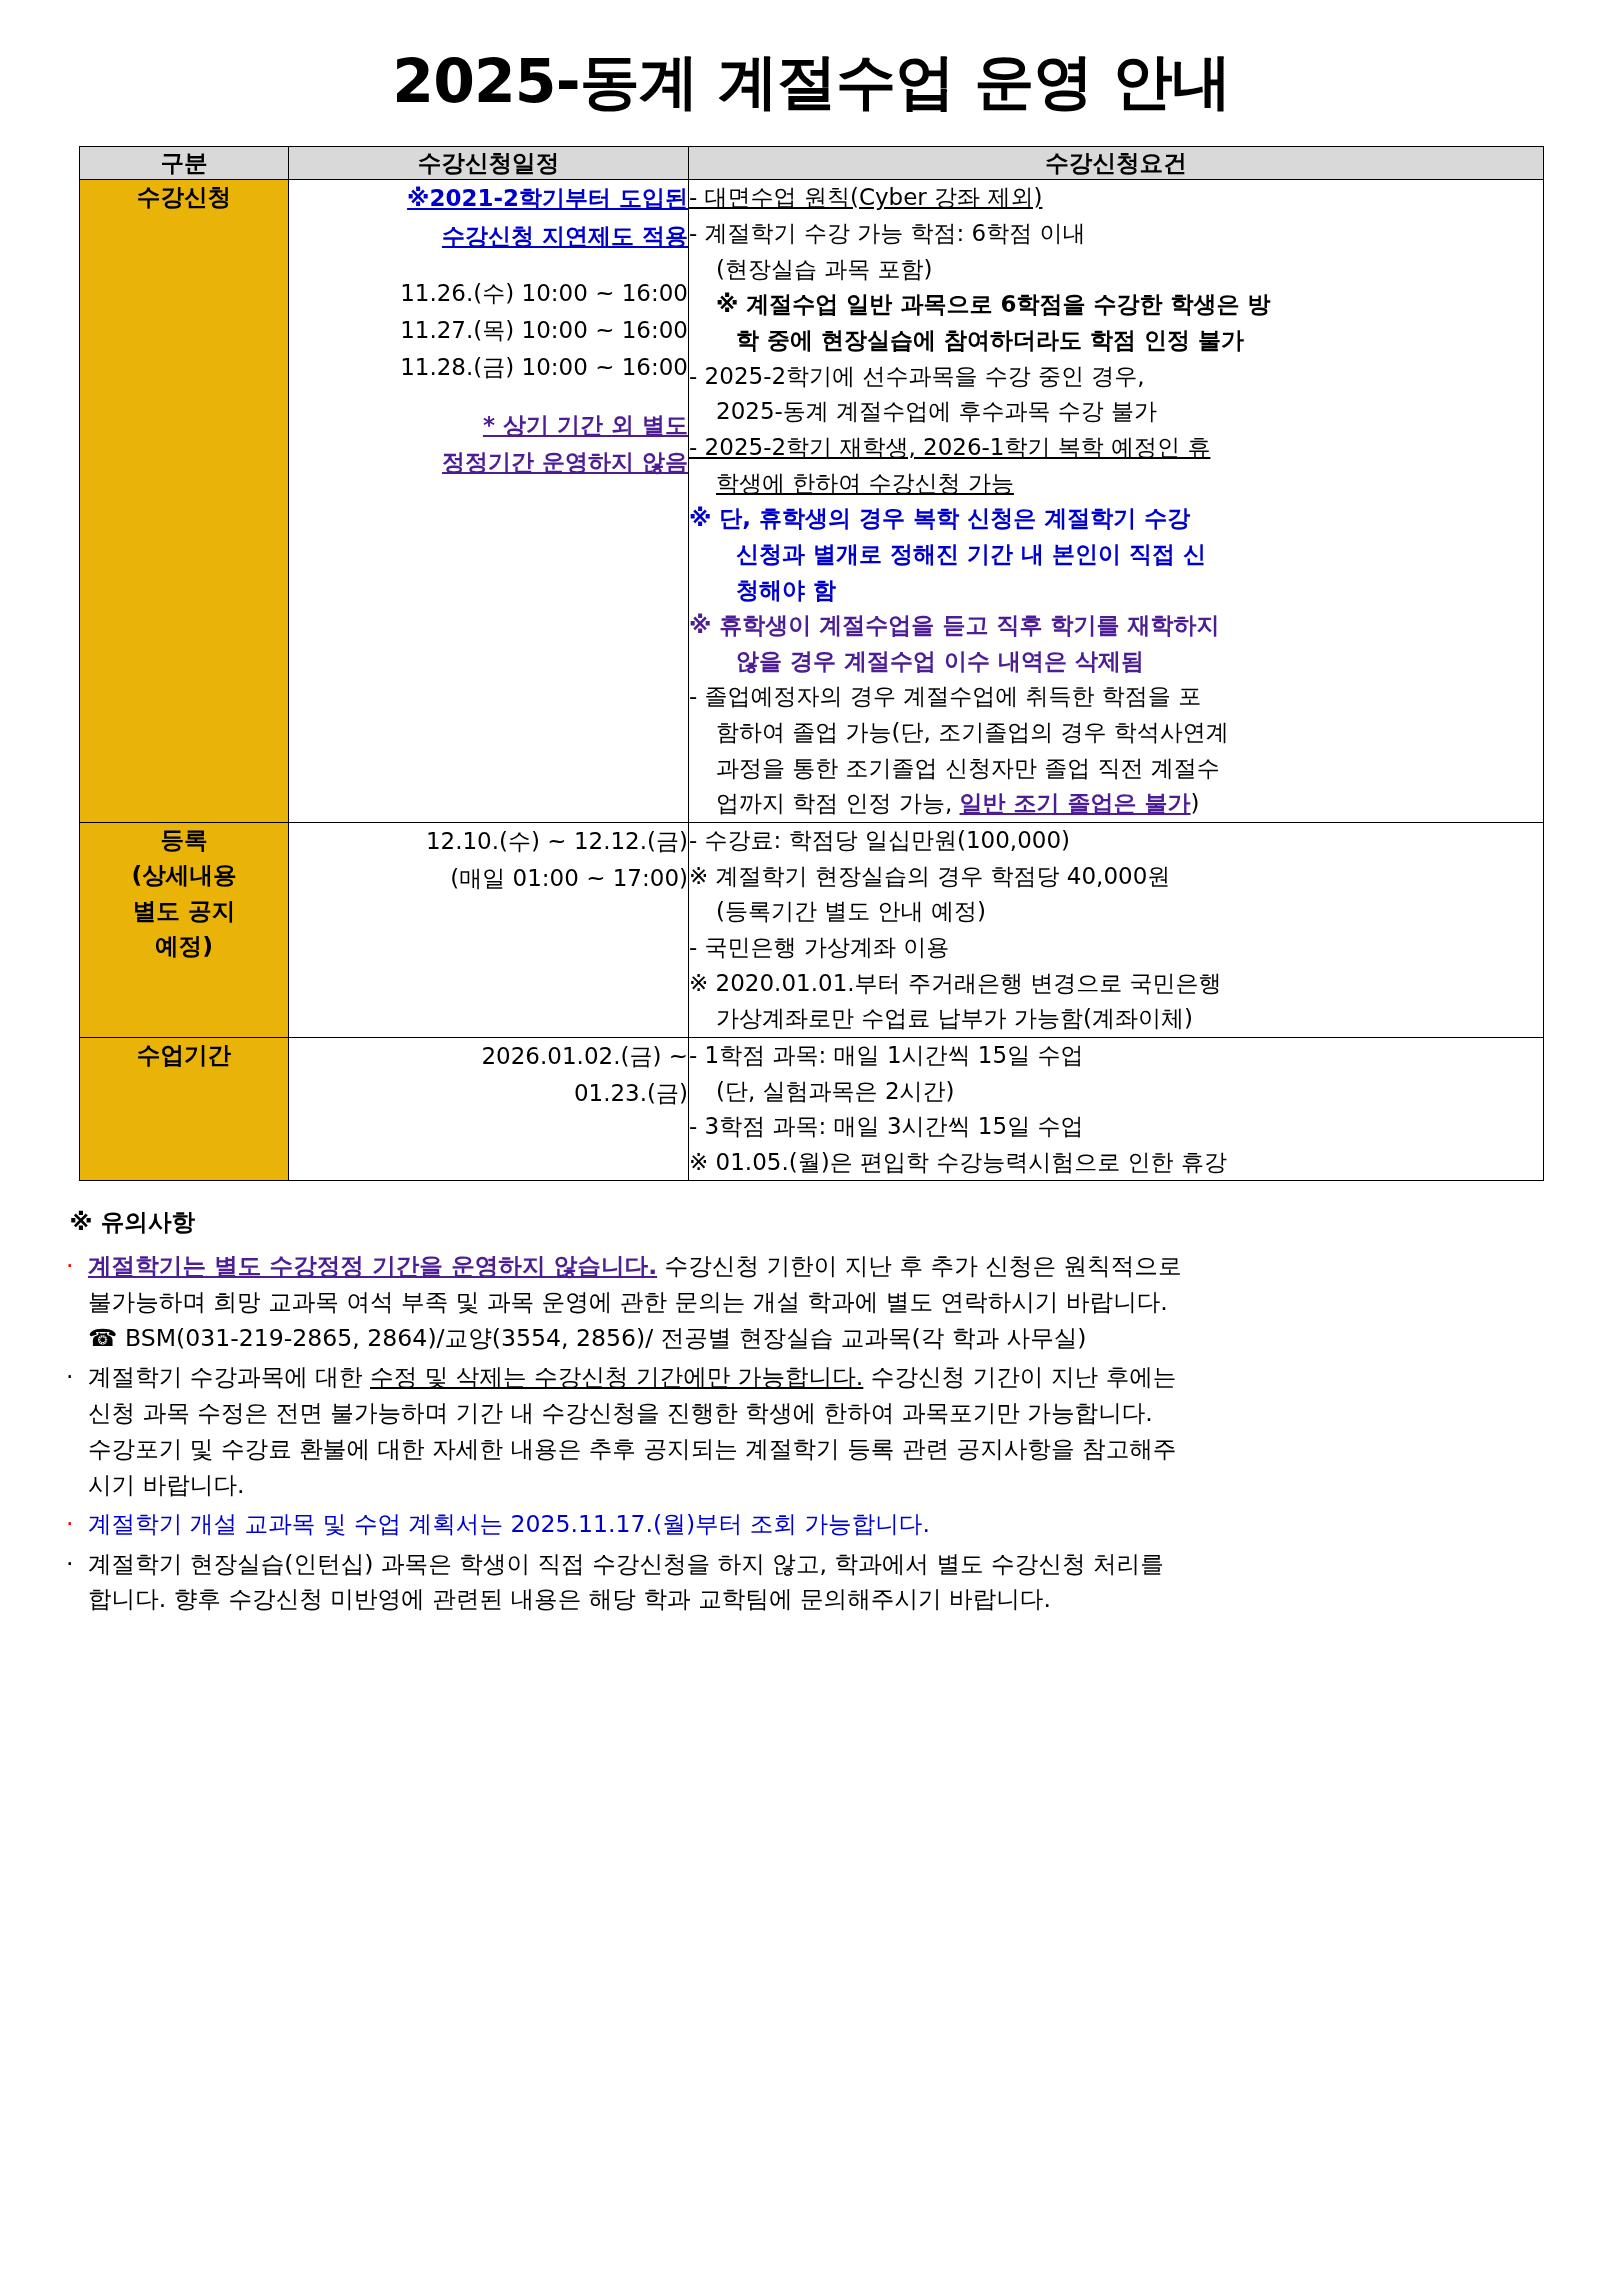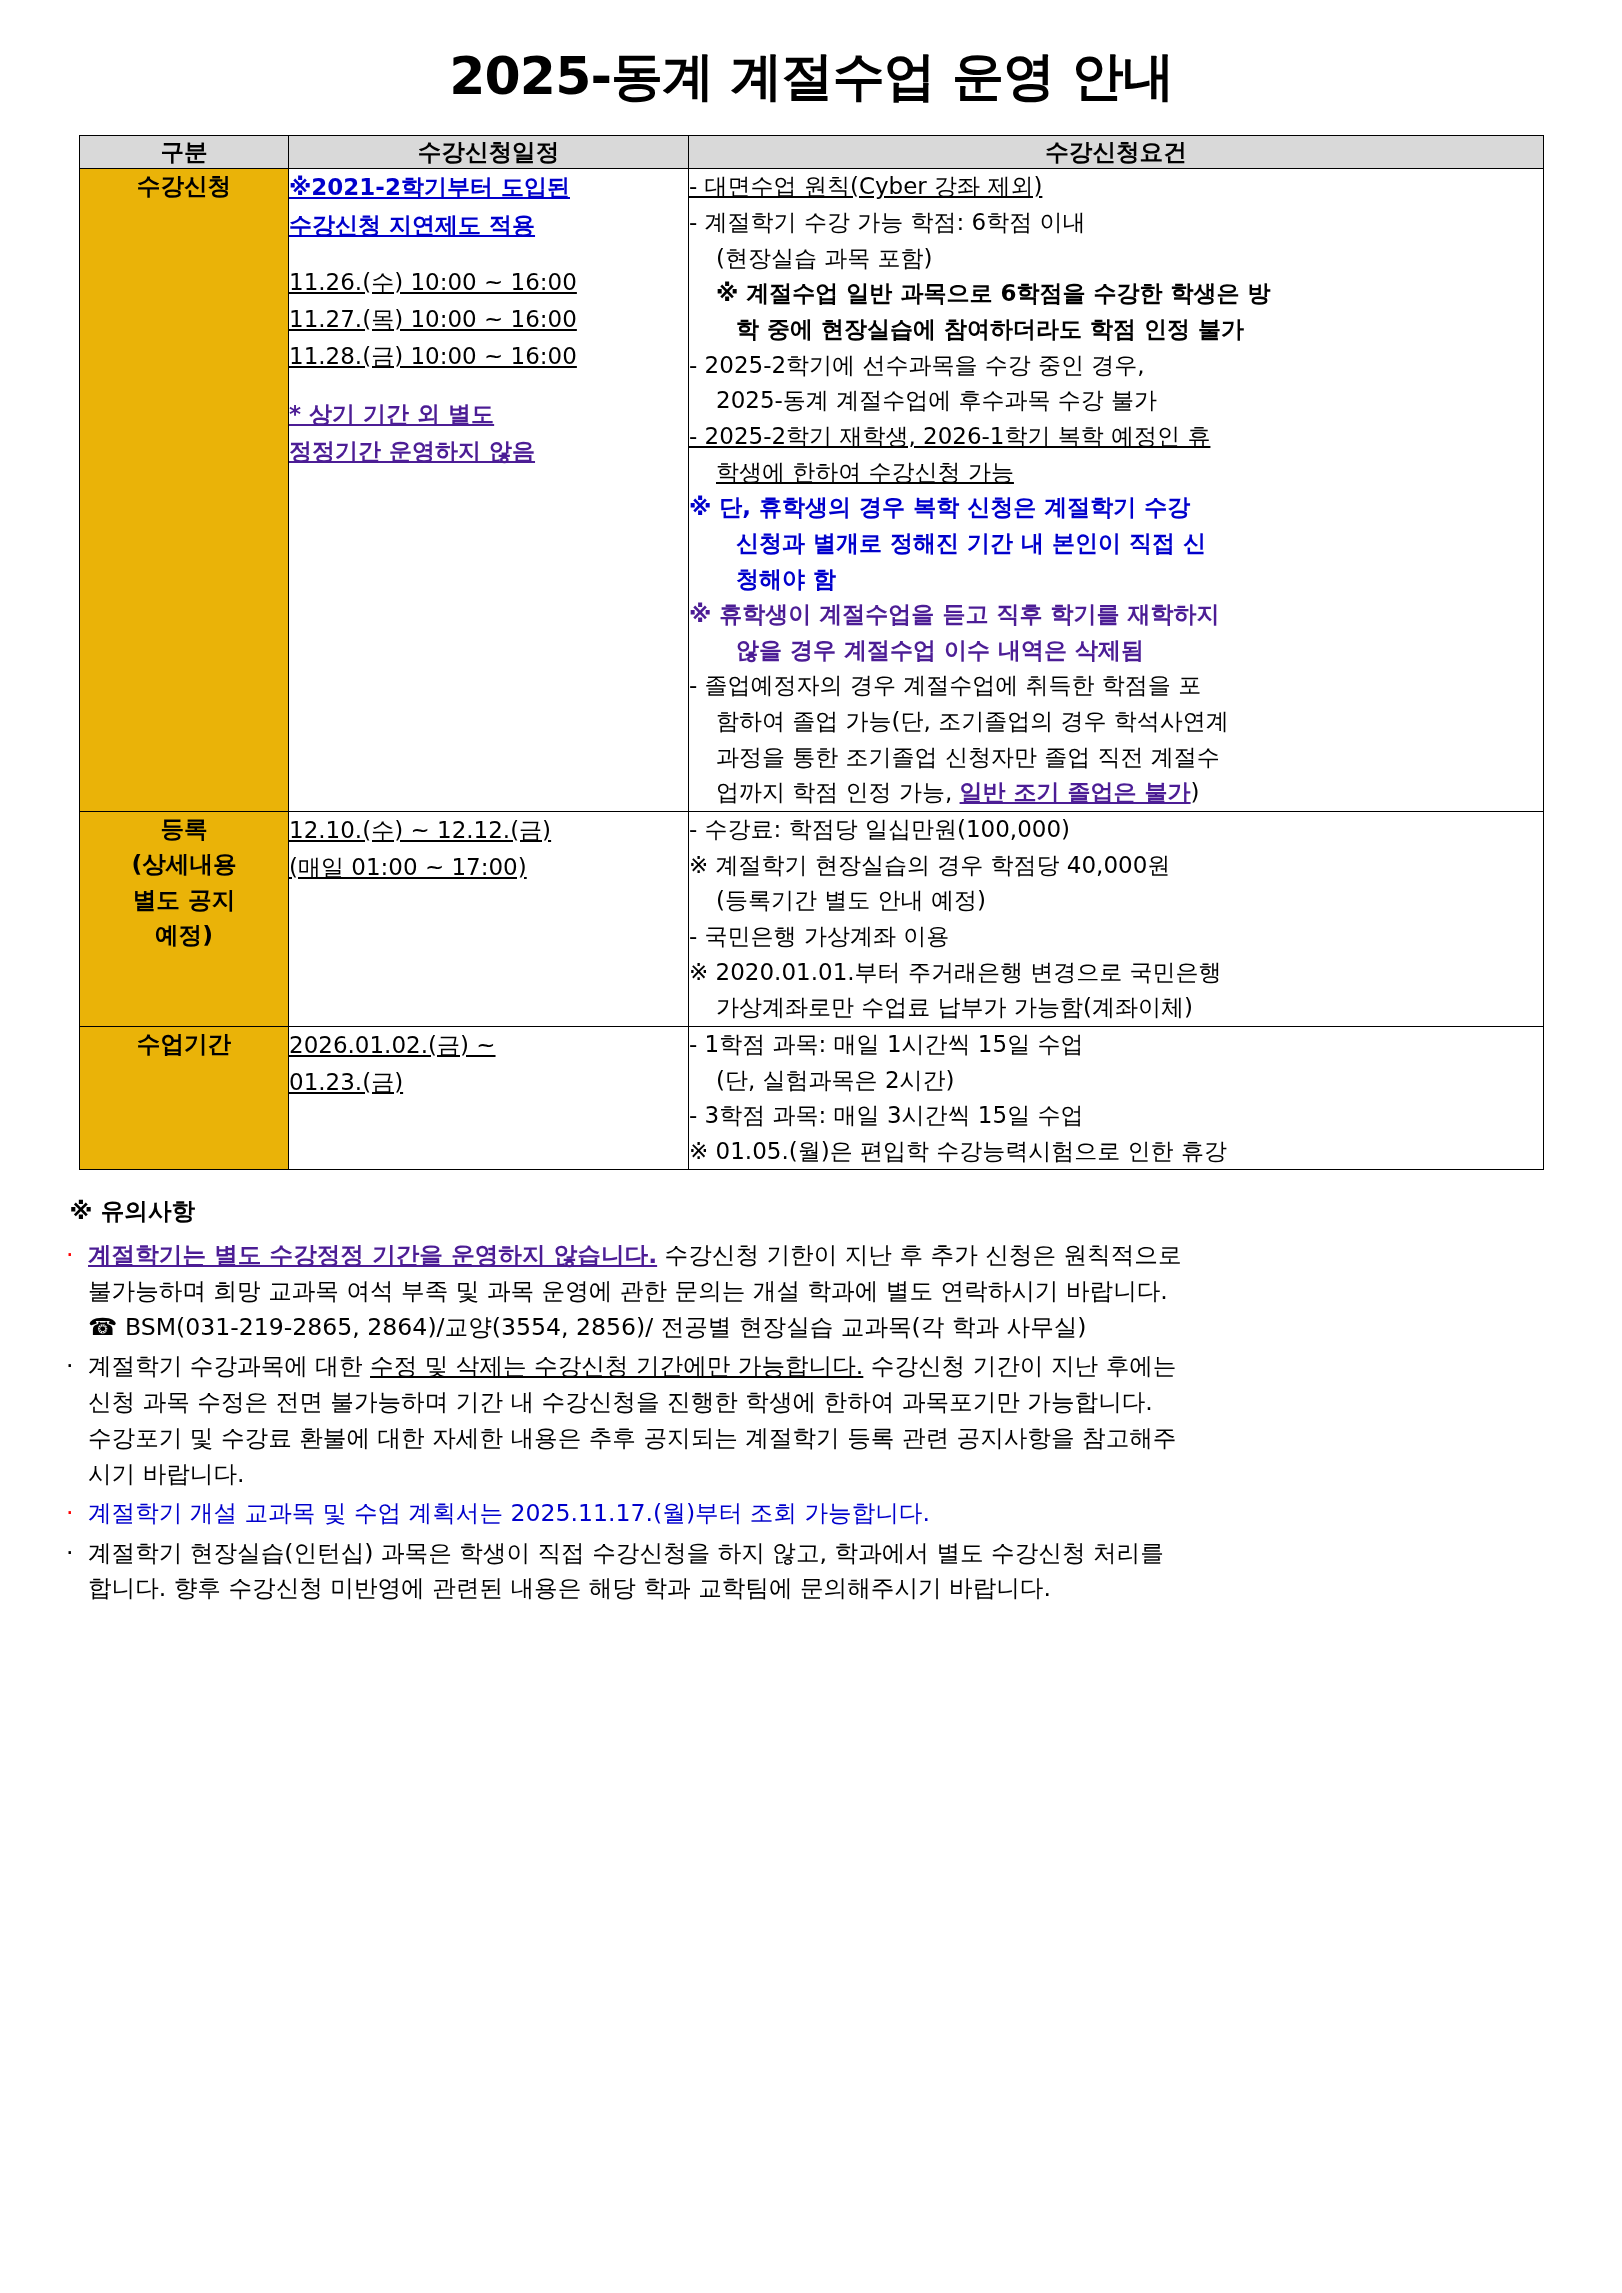--- a/index.html
+++ b/index.html
@@ -14,21 +14,21 @@
     color: #000000;
     -webkit-font-smoothing: antialiased;
   }
   .page {
     width: 1623px;
     box-sizing: border-box;
     padding: 25.5px 55px 36px 55px;
   }
   .doc-title {
     text-align: center;
-    font-size: 52px;
+    font-size: 60px;
     font-weight: 700;
     letter-spacing: -0.9px;
     margin: 16.4px 0 23.6px 0;
     font-family: "DejaVu Sans", "Liberation Sans", sans-serif;
   }
   table.main-table {
     border-collapse: collapse;
     width: 1464px;
     margin: 0 auto;
     table-layout: fixed;
@@ -54,27 +54,26 @@
     background: #eab308;
     text-align: center;
     vertical-align: middle;
     font-weight: 700;
     font-size: 23.6px;
     line-height: 1.5;
     font-family: "DejaVu Sans", "Liberation Sans", sans-serif;
     padding: 7.3px 3.6px;
   }
   .sched-cell {
-    text-align: left;
+    text-align: right;
     vertical-align: middle;
     font-size: 23px;
     line-height: 1.62;
     padding: 9px 9px;
     font-family: "DejaVu Sans", "Liberation Sans", sans-serif;
-    text-decoration: underline;
   }
   .req-cell {
     font-size: 23px;
     line-height: 1.55;
     padding: 7.3px 11px 9px 9px;
     font-family: "DejaVu Sans", "Liberation Sans", sans-serif;
   }
   .line { display: block; white-space: pre-wrap; }
   .ul { text-decoration: underline; }
   .red { color: #4c1d95; }

